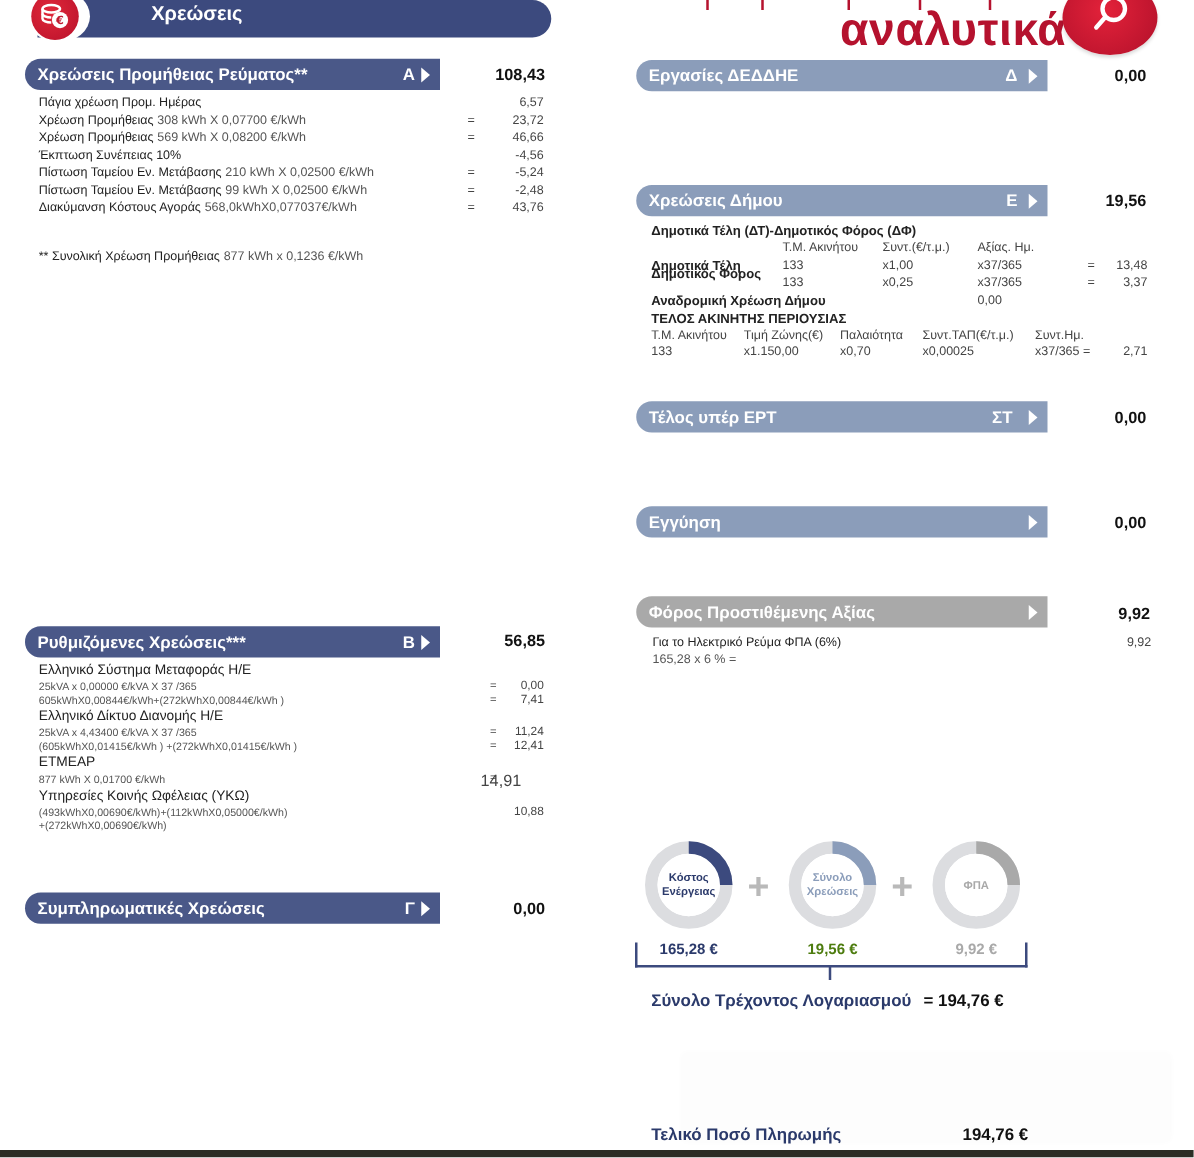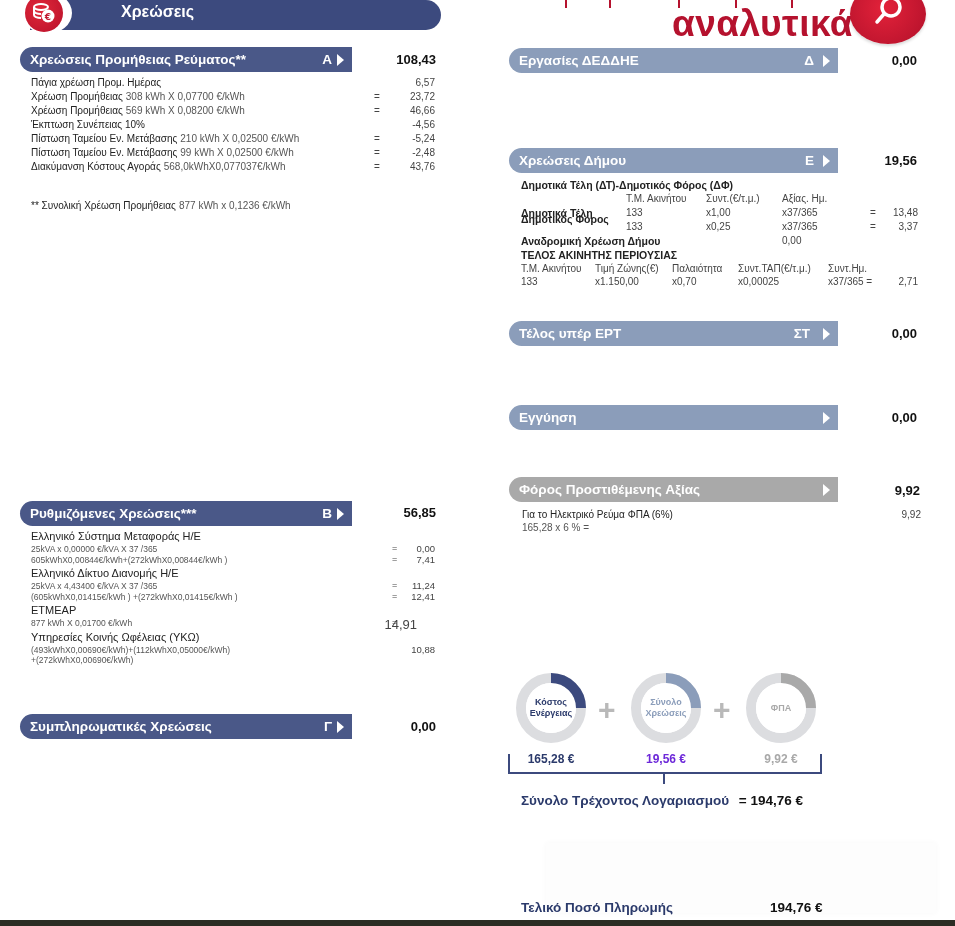--- a/index.html
+++ b/index.html
@@ -296,21 +296,21 @@
     <div class="plus" style="left: 598px; top: 693px;">+</div>
     <svg class="donut" width="72" height="72" style="left: 630px; top: 672px;">
       <circle cx="36" cy="36" r="30" fill="none" stroke="#dcdde0" stroke-width="10"></circle>
       <circle cx="36" cy="36" r="25" fill="#ffffff"></circle>
       <path d="M 36 6 A 30 30 0 0 1 66 36" fill="none" stroke="#8b9dba" stroke-width="10"></path>
     </svg>
     <div class="donut-label" style="left: 630px; top: 697px; color: rgb(139, 157, 186);">
       <div>Σύνολο</div>
       <div>Χρεώσεις</div>
     </div>
-    <div class="sum-val" style="left: 621px; top: 752px; color: #6d28d9;">19,56 €</div>
+    <div class="sum-val" style="left: 621px; top: 752px; color: #4d7c0f;">19,56 €</div>
     <div class="plus" style="left: 713px; top: 693px;">+</div>
     <svg class="donut" width="72" height="72" style="left: 745px; top: 672px;">
       <circle cx="36" cy="36" r="30" fill="none" stroke="#dcdde0" stroke-width="10"></circle>
       <circle cx="36" cy="36" r="25" fill="#ffffff"></circle>
       <path d="M 36 6 A 30 30 0 0 1 66 36" fill="none" stroke="#a9a9a9" stroke-width="10"></path>
     </svg>
     <div class="donut-label" style="left: 745px; top: 703px; color: rgb(169, 169, 169);">
       <div>ΦΠΑ</div>
       <div></div>
     </div>

